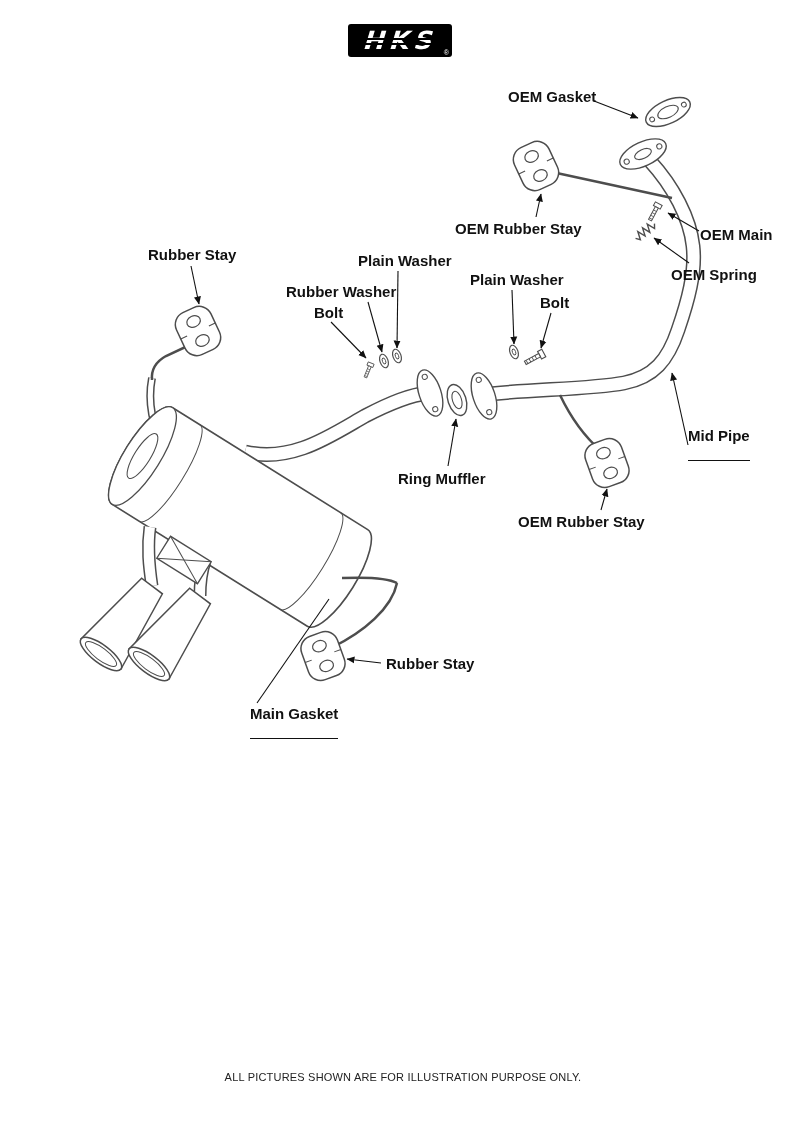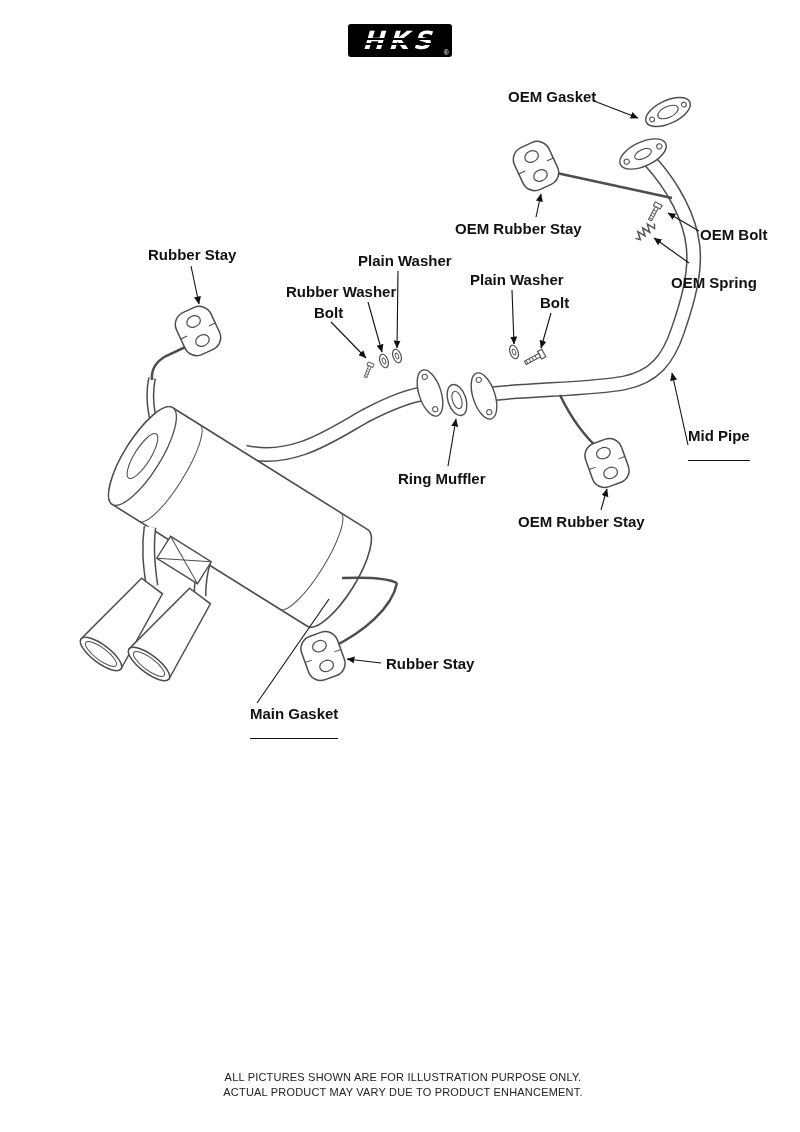--- a/index.html
+++ b/index.html
@@ -180,32 +180,31 @@
       <path class="arrow" d="M 448 466 L 456 419"></path>
       <path class="arrow" d="M 688 445 L 672 373"></path>
       <path class="arrow" d="M 601 510 L 607 489"></path>
       <path class="arrow" d="M 381 663 L 347 659"></path>
       <path class="leader" d="M 257 703 L 329 599"></path>
     </g>
   </svg>
 
   <div class="part-label" style="left:508px; top:88px">OEM Gasket</div>
   <div class="part-label" style="left:455px; top:220px">OEM Rubber Stay</div>
-  <div class="part-label" style="left:700px; top:226px">OEM Bolt</div>
-  <div class="part-label" style="left:671px; top:274px">OEM Spring</div>
+  <div class="part-label" style="left:700px; top:226px">OEM Main</div>
+  <div class="part-label" style="left:671px; top:266px">OEM Spring</div>
   <div class="part-label" style="left:148px; top:246px">Rubber Stay</div>
   <div class="part-label" style="left:358px; top:252px">Plain Washer</div>
   <div class="part-label" style="left:286px; top:283px">Rubber Washer</div>
   <div class="part-label" style="left:314px; top:304px">Bolt</div>
   <div class="part-label" style="left:470px; top:271px">Plain Washer</div>
   <div class="part-label" style="left:540px; top:294px">Bolt</div>
   <div class="part-label" style="left:398px; top:470px">Ring Muffler</div>
   <div class="part-label underlined" style="left:688px; top:427px">Mid Pipe</div>
   <div class="part-label" style="left:518px; top:513px">OEM Rubber Stay</div>
   <div class="part-label" style="left:386px; top:655px">Rubber Stay</div>
   <div class="part-label underlined" style="left:250px; top:705px">Main Gasket</div>
 
   <div class="footer">
     <div>ALL PICTURES SHOWN ARE FOR ILLUSTRATION PURPOSE ONLY.</div>
-    <div>ACTUAL PRODUCT MAY VARY DUE TO PRODUCT ENHANCEMENT.</div>
   </div>
 
 </div>
 
 </body></html>

